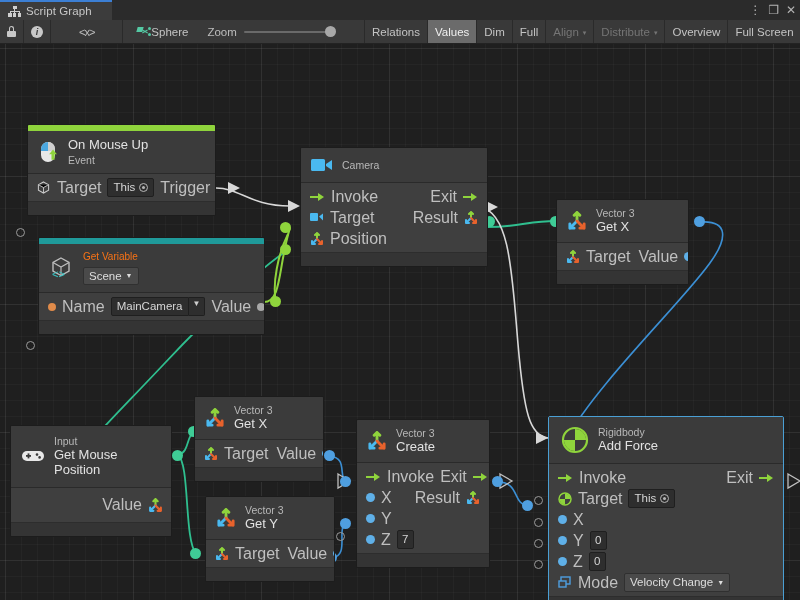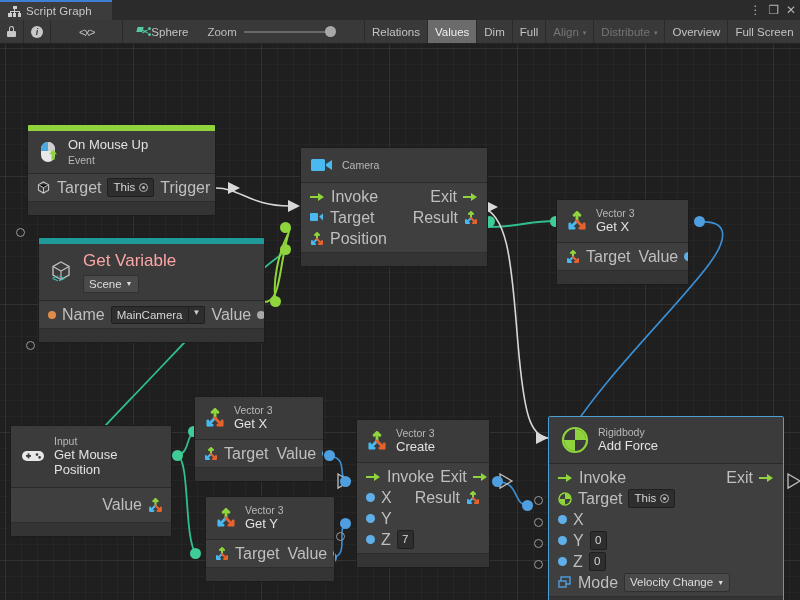--- a/index.html
+++ b/index.html
@@ -100,21 +100,21 @@
   .node .hdrbar { height: 6px; }
   .node .head {
     display: flex; align-items: center; gap: 9px;
     padding: 7px 10px 7px 9px;
     background: #3b3b3b;
     border-bottom: 1px solid #2a2a2a;
   }
   .node .head .titles { display:flex; flex-direction:column; gap:1px; line-height:1.15; }
   .t-small { font-size: 10.5px; color: #b8b8b8; }
   .t-big { font-size: 13px; color: #e2e2e2; }
-  .t-one { font-size: 17px; color: #fca5a5; }
+  .t-one { font-size: 10px; color: #f97316; }
 
   .node .body { background: #3f3f3f; padding: 3px 0; }
   .node .foot { height: 14px; background: #343434; border-top:1px solid #2d2d2d; }
 
   .prow {
     display: flex; align-items: center;
     height: 21px; padding: 0 9px;
     gap: 6px;
     position: relative;
   }

